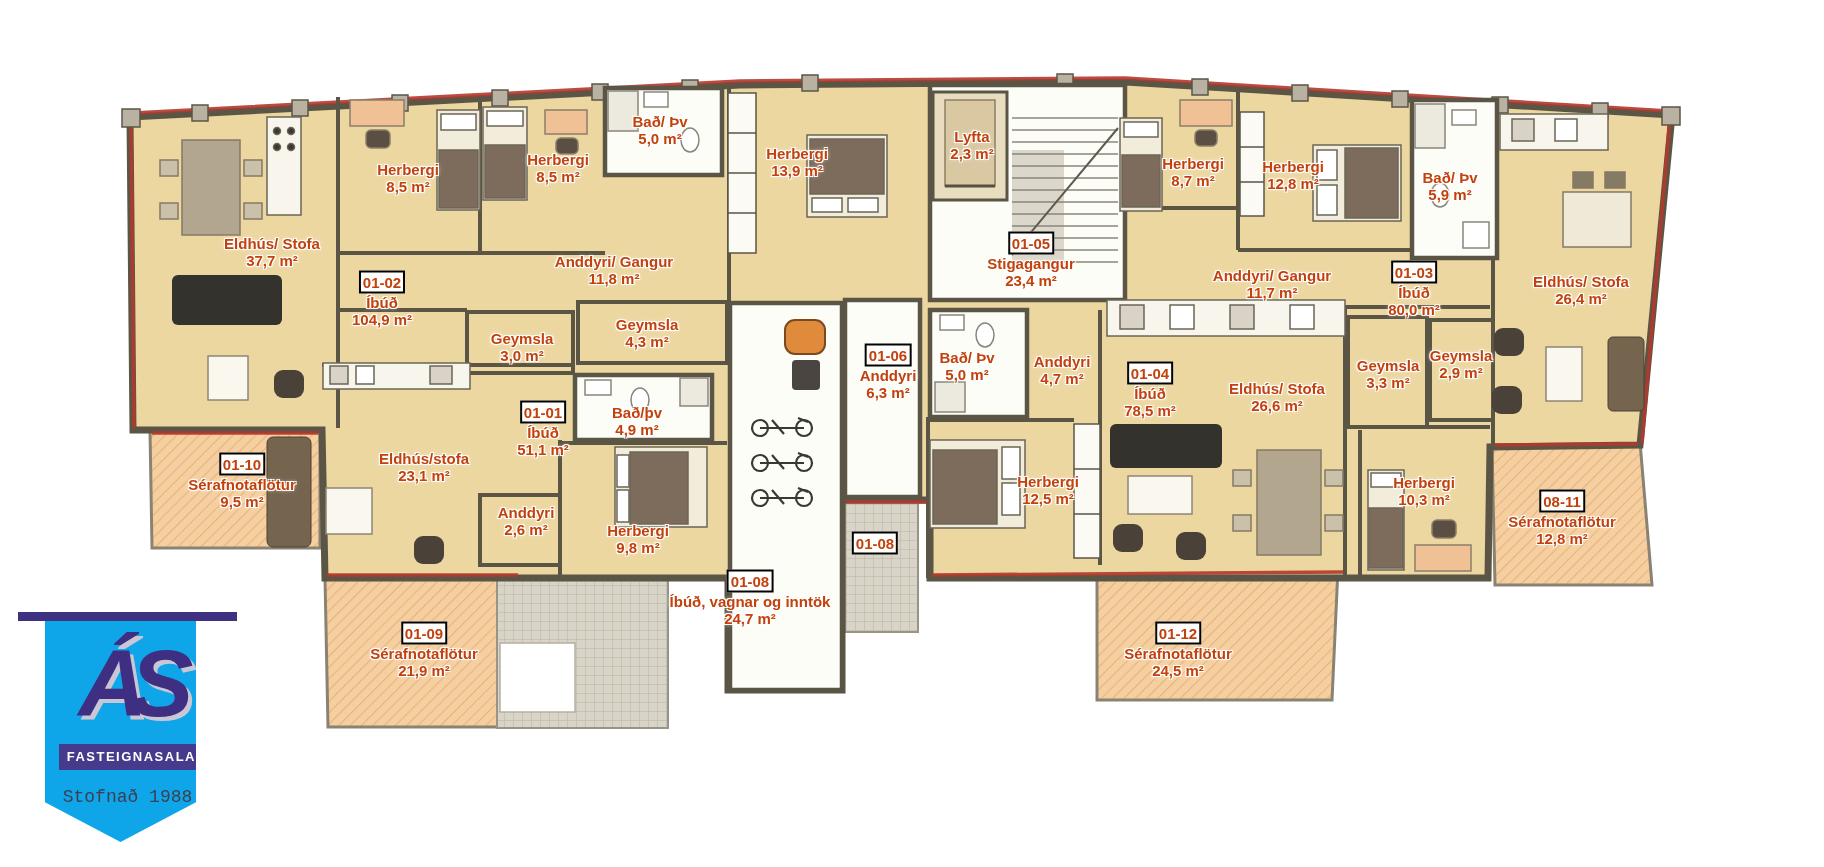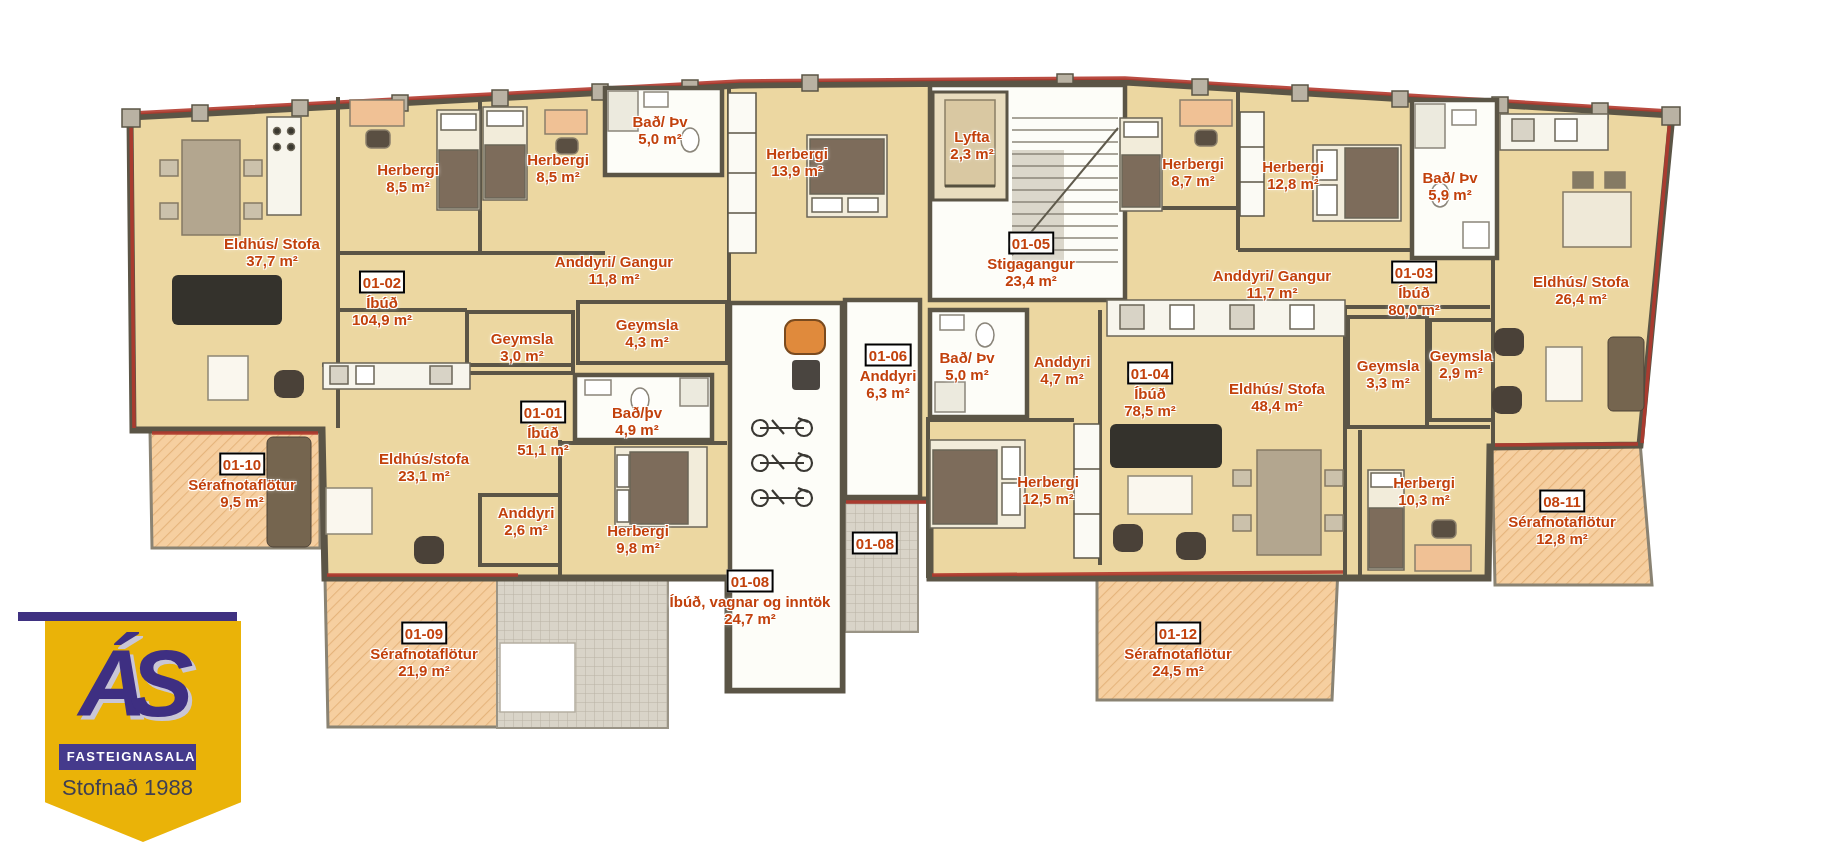--- a/index.html
+++ b/index.html
@@ -9,30 +9,30 @@
   .rl,.ul{position:absolute;transform:translate(-50%,-50%);text-align:center;
       font-weight:bold;font-size:15px;line-height:17px;color:#c2410c;white-space:nowrap;
       text-shadow:-1px -1px 0 #fff,1px -1px 0 #fff,-1px 1px 0 #fff,1px 1px 0 #fff,0 0 4px #fff;}
   .ul{display:flex;flex-direction:column;align-items:center;}
   .ubox{display:inline-block;border:2px solid #000;background:rgba(255,255,255,.96);
       padding:0 2px;font-size:15px;line-height:19px;}
   .ut{display:block;}
   .ut:empty,.ubox:empty{display:none;}
   
   #logoBar{position:absolute;left:18px;top:612px;width:219px;height:9px;background:#3f3181;}
-  #pennant{position:absolute;left:45px;top:621px;width:196px;height:221px;background:#eab308;
+  #pennant{position:absolute;left:45px;top:621px;width:151px;height:221px;background:#0ea5e9;
       clip-path:polygon(0 0,100% 0,100% 82%,50% 100%,0 82%);}
   #monogram{position:absolute;left:0;top:8px;width:165px;text-align:center;
       font-size:95px;font-weight:bold;font-style:italic;letter-spacing:-0.18em;
       color:#3e2f82;text-shadow:4px 4px 0 #c9c6d6;}
   #fastbox{position:absolute;left:14px;top:123px;width:137px;height:26px;background:#453a8c;
       color:#fff;font-weight:bold;font-size:13px;letter-spacing:1.5px;text-align:right;
       line-height:26px;}
-  #tagline{position:absolute;left:0;top:154px;width:165px;text-align:center;
-      font-family:Liberation Sans, sans-serif;font-size:22px;color:#3f3f52;}
+  #tagline{position:absolute;left:0;top:166px;width:165px;text-align:center;
+      font-family:Liberation Mono, monospace;font-size:18px;color:#3f3f52;}
 </style>
 </head>
 <body>
 
 <div id="stage">
 
 <svg id="planSvg" width="1824" height="867" viewBox="0 0 1824 867">
   <defs>
     <pattern id="hatch" width="8" height="8" patternUnits="userSpaceOnUse" patternTransform="rotate(45)">
       <rect width="8" height="8" fill="#f6cfa0"></rect>
@@ -324,21 +324,21 @@
 <div class="rl" style="left:408px;top:178px"><span>Herbergi</span><br><span>8,5 m²</span></div>
 <div class="rl" style="left:558px;top:168px"><span>Herbergi</span><br><span>8,5 m²</span></div>
 <div class="rl" style="left:660px;top:130px"><span>Bað/ Þv</span><br><span>5,0 m²</span></div>
 <div class="rl" style="left:797px;top:162px"><span>Herbergi</span><br><span>13,9 m²</span></div>
 <div class="rl" style="left:614px;top:270px"><span>Anddyri/ Gangur</span><br><span>11,8 m²</span></div>
 <div class="rl" style="left:522px;top:347px"><span>Geymsla</span><br><span>3,0 m²</span></div>
 <div class="rl" style="left:647px;top:333px"><span>Geymsla</span><br><span>4,3 m²</span></div>
 <div class="rl" style="left:972px;top:145px"><span>Lyfta</span><br><span>2,3 m²</span></div>
 <div class="rl" style="left:967px;top:366px"><span>Bað/ Þv</span><br><span>5,0 m²</span></div>
 <div class="rl" style="left:1062px;top:370px"><span>Anddyri</span><br><span>4,7 m²</span></div>
-<div class="rl" style="left:1277px;top:397px"><span>Eldhús/ Stofa</span><br><span>48,4 m²</span></div>
+<div class="rl" style="left:1277px;top:397px"><span>Eldhús/ Stofa</span><br><span>26,6 m²</span></div>
 <div class="rl" style="left:1388px;top:374px"><span>Geymsla</span><br><span>3,3 m²</span></div>
 <div class="rl" style="left:1461px;top:364px"><span>Geymsla</span><br><span>2,9 m²</span></div>
 <div class="rl" style="left:1048px;top:490px"><span>Herbergi</span><br><span>12,5 m²</span></div>
 <div class="rl" style="left:1193px;top:172px"><span>Herbergi</span><br><span>8,7 m²</span></div>
 <div class="rl" style="left:1293px;top:175px"><span>Herbergi</span><br><span>12,8 m²</span></div>
 <div class="rl" style="left:1450px;top:186px"><span>Bað/ Þv</span><br><span>5,9 m²</span></div>
 <div class="rl" style="left:1272px;top:284px"><span>Anddyri/ Gangur</span><br><span>11,7 m²</span></div>
 <div class="rl" style="left:1581px;top:290px"><span>Eldhús/ Stofa</span><br><span>26,4 m²</span></div>
 <div class="rl" style="left:1424px;top:491px"><span>Herbergi</span><br><span>10,3 m²</span></div>
 <div class="rl" style="left:637px;top:421px"><span>Bað/þv</span><br><span>4,9 m²</span></div>

